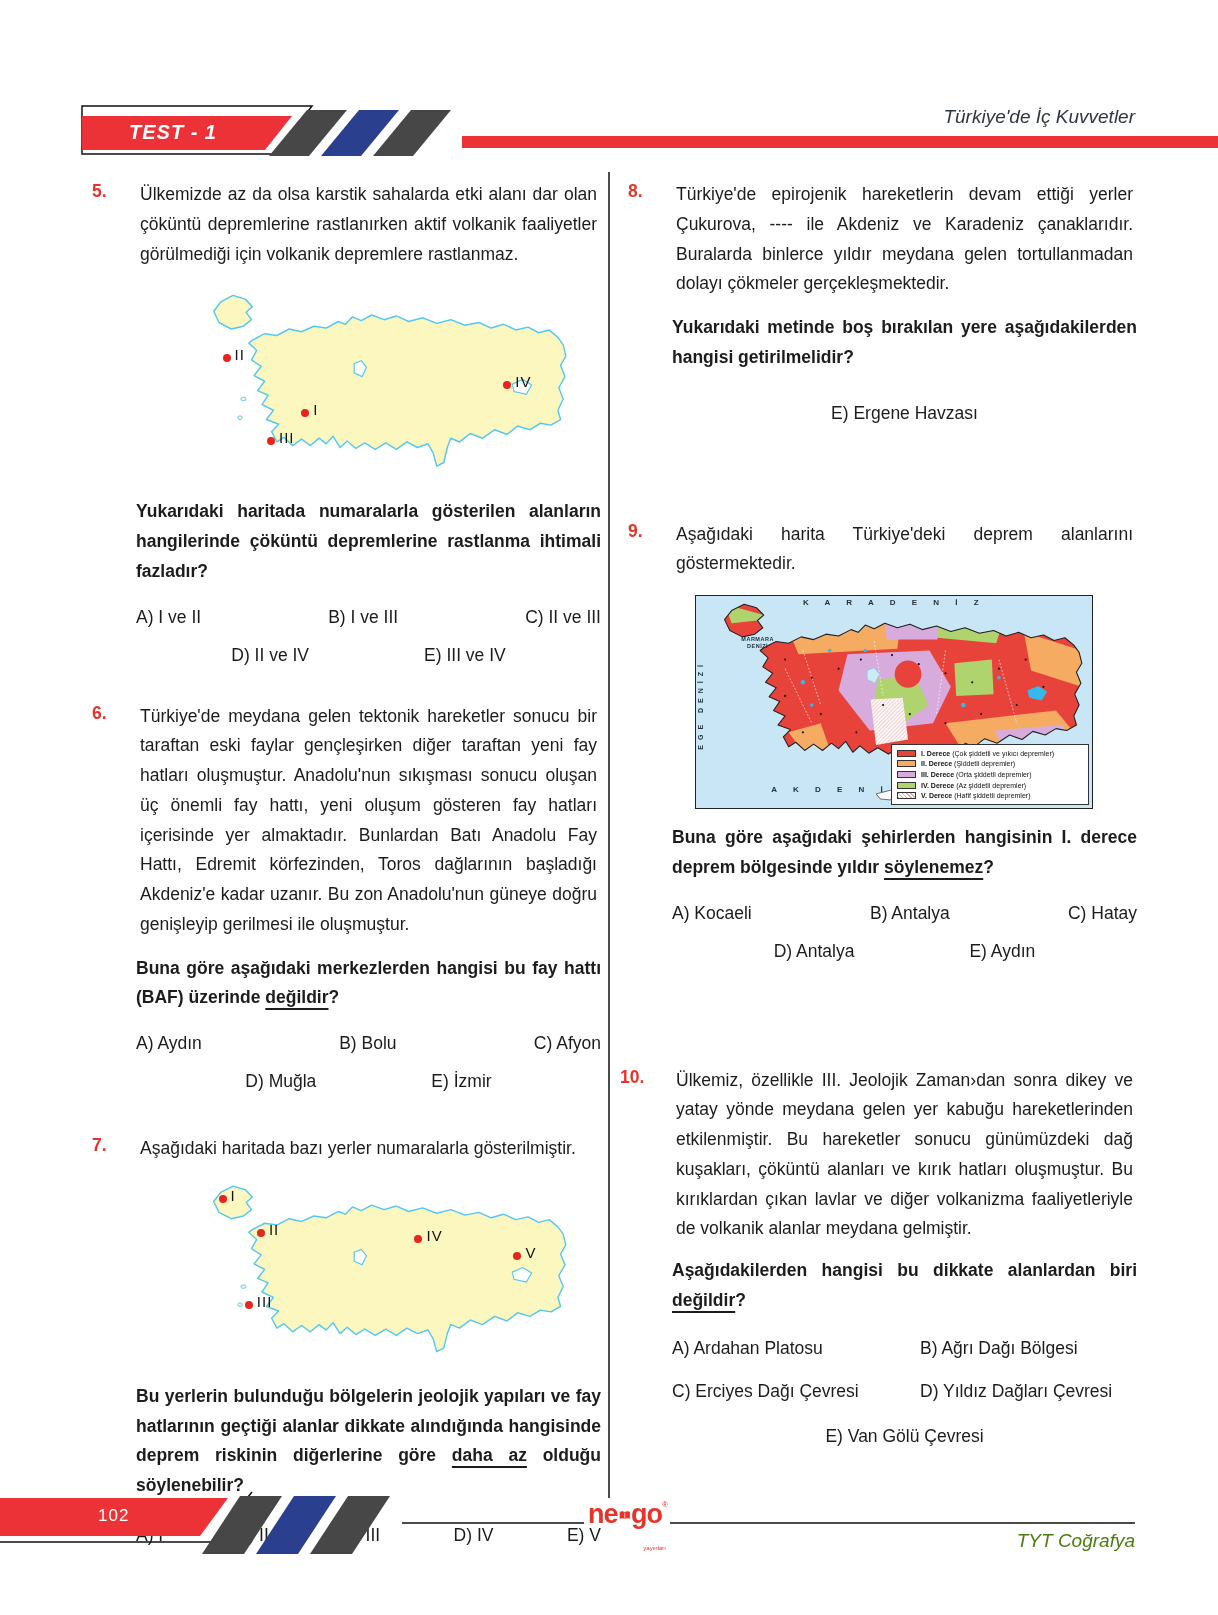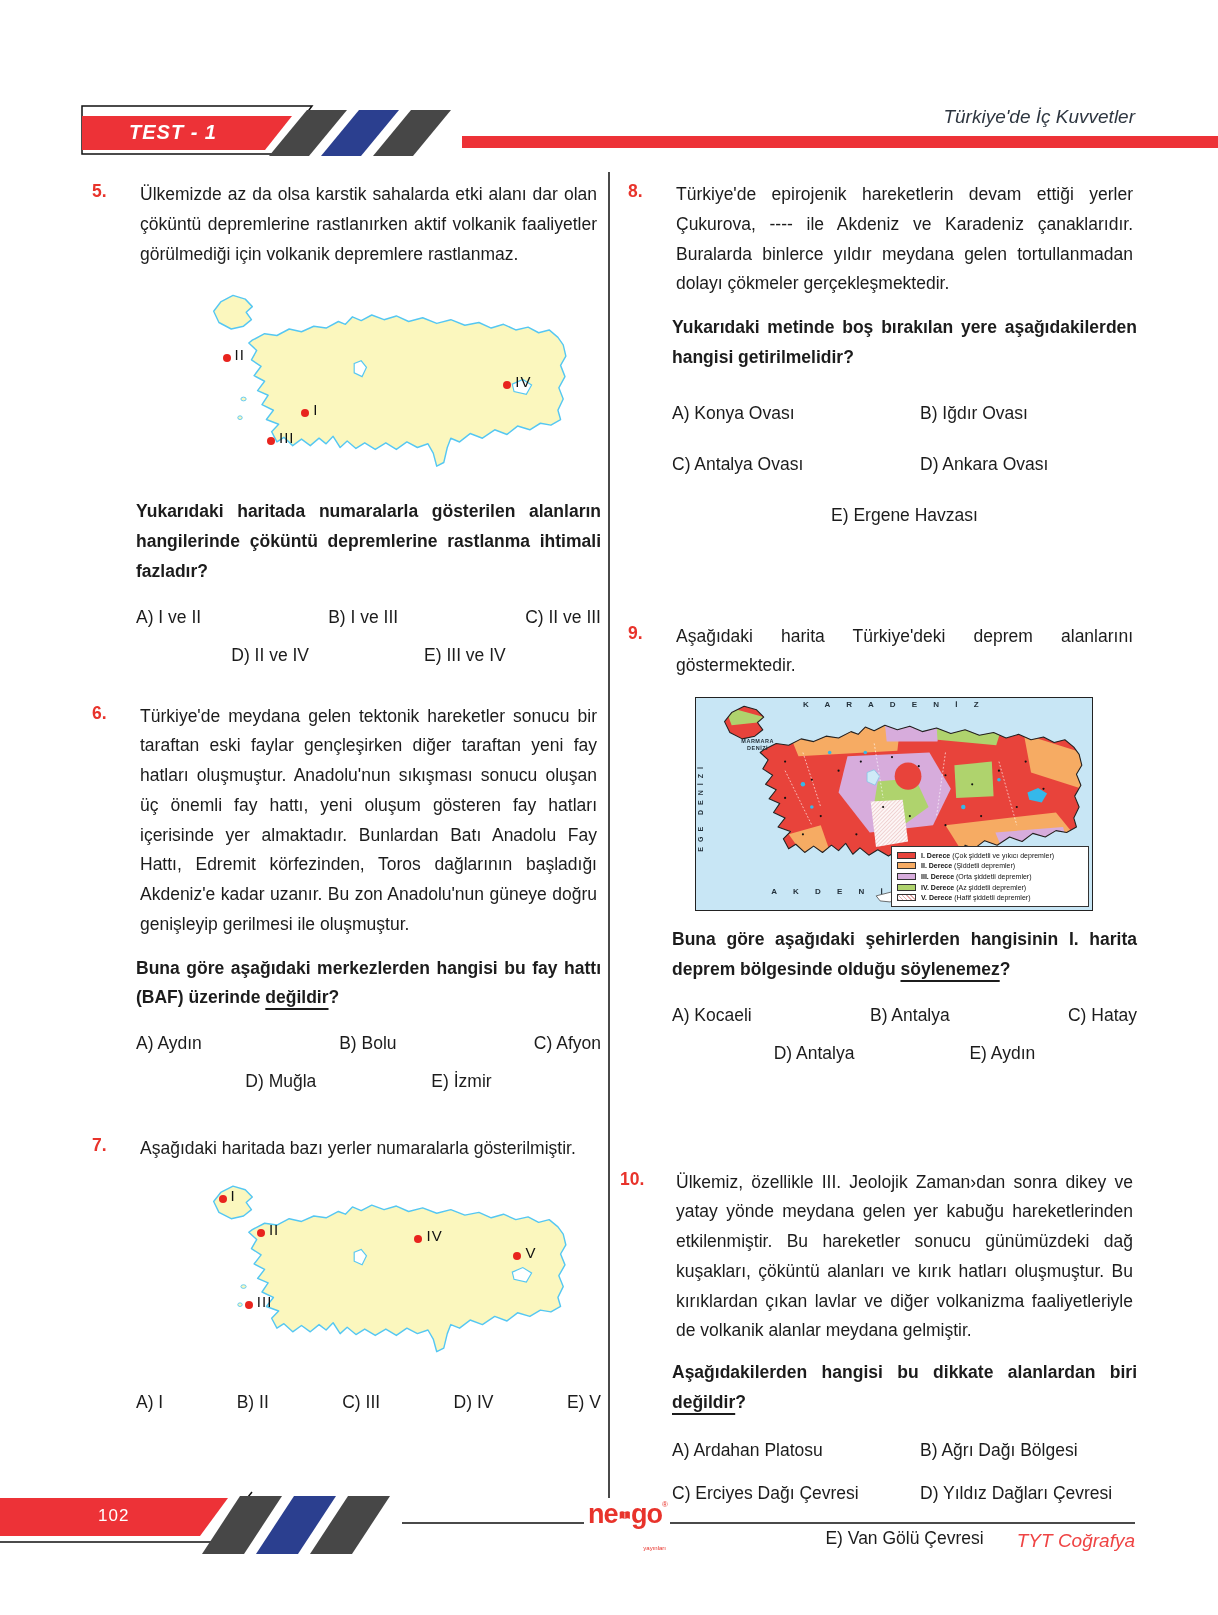--- a/index.html
+++ b/index.html
@@ -60,21 +60,21 @@
   .ftr-deco{left:0;top:1490px;width:430px;height:72px;}
   .ftr-page{position:absolute;left:98px;top:1506px;color:#fff;font-size:17px;letter-spacing:1px;}
   .ftr-line{position:absolute;top:1522px;height:1.5px;background:#4a4a4a;}
   .ftr-line.l{left:402px;width:182px;}
   .ftr-line.r{left:670px;width:465px;}
   .brand{position:absolute;left:588px;top:1499px;width:80px;height:58px;}
   .brand-row{display:flex;align-items:center;justify-content:flex-end;}
   .brand-txt{font-size:27px;font-weight:bold;color:#E8332B;letter-spacing:-1px;}
   .brand-r{font-size:8px;color:#E8332B;vertical-align:top;position:relative;top:-10px;}
   .brand-sub{position:absolute;right:2px;bottom:6px;font-size:6px;color:#E8332B;}
-  .ftr-right{position:absolute;right:83px;top:1530px;font-size:19px;font-style:italic;color:#ef4444;}
+  .ftr-right{position:absolute;right:83px;top:1530px;font-size:19px;font-style:italic;color:#4d7c0f;}
 </style>
 </head>
 <body>
 
 <div class="page">
 
   <svg class="hdr-deco" viewBox="0 0 560 58">
     <polygon points="2,4 232,4 196,52 2,52" fill="#fff" stroke="#111" stroke-width="1.5"></polygon>
     <polygon points="2,14 212,14 185,48 2,48" fill="#ED3237"></polygon>
     <polygon points="227,8 267,8 229,54 189,54" fill="#474747"></polygon>
@@ -173,42 +173,37 @@
           </div>
           <div class="pt" style="left: 62%; top: 32%;">
             <span class="pt-dot"></span>
             <span class="pt-lbl">IV</span>
           </div>
           <div class="pt" style="left: 86.5%; top: 41%;">
             <span class="pt-dot"></span>
             <span class="pt-lbl">V</span>
           </div>
         </div>
+      <p class="q-bold"><span>Bu yerlerin bulunduğu bölgelerin jeolojik yapıları ve fay hatlarının geçtiği alanlar dikkate alındığında hangisinde deprem riskinin diğerlerine göre </span><span class="u">daha az</span><span> olduğu söylenebilir?</span></p>
       <div class="opts spread" style="margin-top:24px;">
         <span class="opt">A) I</span>
         <span class="opt">B) II</span>
         <span class="opt">C) III</span>
         <span class="opt">D) IV</span>
         <span class="opt">E) V</span>
       </div>
     </section>
   </div>
 
   <div class="col col-right">
 
     <section class="q">
       <span class="q-num">8.</span>
       <p class="q-text">Türkiye'de epirojenik hareketlerin devam ettiği yerler Çukurova, ---- ile Akdeniz ve Karadeniz çanaklarıdır. Buralarda binlerce yıldır meydana gelen tortullanmadan dolayı çökmeler gerçekleşmektedir.</p>
       <p class="q-bold">Yukarıdaki metinde boş bırakılan yere aşağıdakilerden hangisi getirilmelidir?</p>
-      <div class="optgrid" style="margin-top:30px;row-gap:30px;">
-        <span class="opt">A)  Konya Ovası</span>
-        <span class="opt">B)  Iğdır Ovası</span>
-        <span class="opt">C)  Antalya Ovası</span>
-        <span class="opt">D)  Ankara Ovası</span>
-      </div>
       <div class="opt-e" style="margin-top:30px;">E) Ergene Havzası</div>
     </section>
 
     <section class="q" style="margin-top:96px;">
       <span class="q-num">9.</span>
       <p class="q-text">Aşağıdaki harita Türkiye'deki deprem alanlarını göstermektedir.</p>
 
       <div class="qmap">
         <svg viewBox="0 0 400 210" preserveAspectRatio="none">
           <defs>
@@ -297,21 +292,21 @@
               <span class="leg-sw" style="background: rgb(175, 211, 109);"></span>
               <span class="leg-text"><b>IV. Derece</b> <span>(Az şiddetli depremler)</span></span>
             </div>
           <div class="leg-row">
               <span class="leg-sw hatch"></span>
               <span class="leg-text"><b>V. Derece</b> <span>(Hafif şiddetli depremler)</span></span>
             </div>
         </div>
       </div>
 
-      <p class="q-bold"><span>Buna göre aşağıdaki şehirlerden hangisinin I. harita deprem bölgesinde olduğu </span><span class="u">söylenemez</span><span>?</span></p>
+      <p class="q-bold"><span>Buna göre aşağıdaki şehirlerden hangisinin I. derece deprem bölgesinde yıldır </span><span class="u">söylenemez</span><span>?</span></p>
       <div class="opts spread">
         <span class="opt">A) Kocaeli</span>
         <span class="opt">B) Antalya</span>
         <span class="opt">C) Hatay</span>
       </div>
       <div class="opts duo">
         <span class="opt">D) Antalya</span>
         <span class="opt">E) Aydın</span>
       </div>
     </section>

